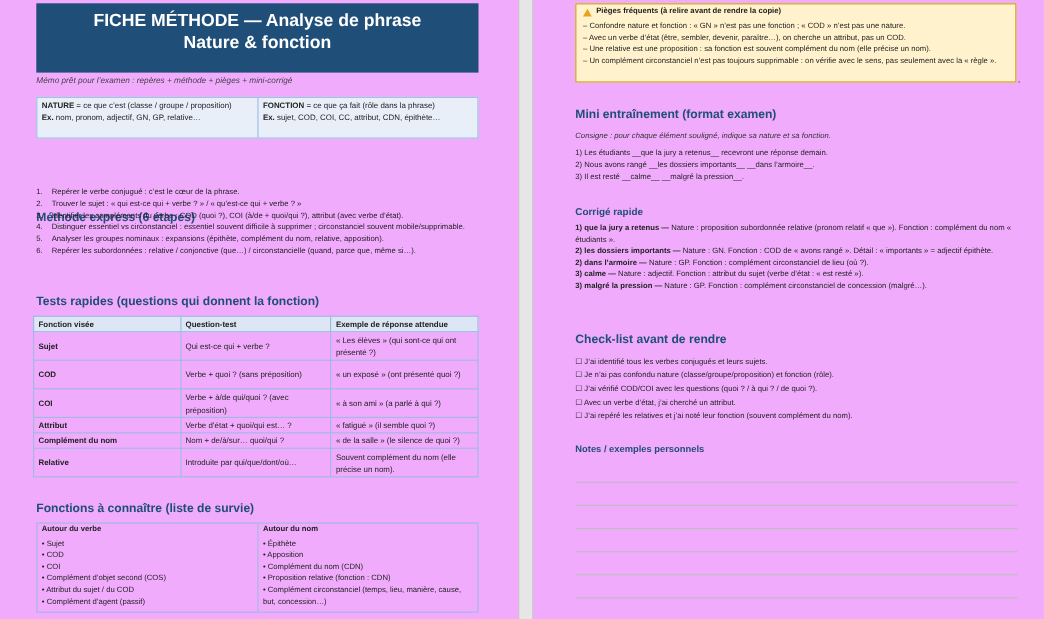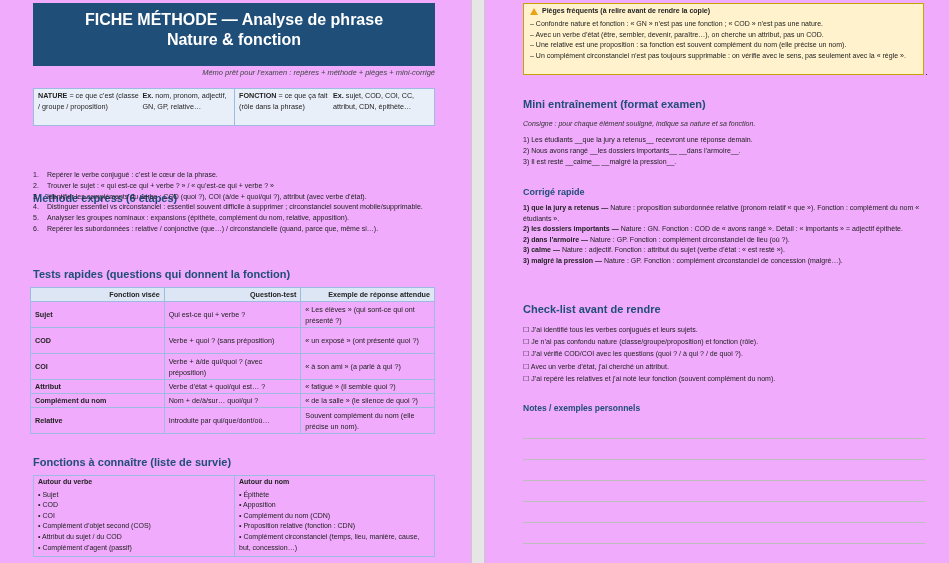--- a/index.html
+++ b/index.html
@@ -8,36 +8,36 @@
 
     .page { position: absolute; top: 0; height: 563px; background: #f0abfc; overflow: hidden; }
     #page-left { left: 0; width: 472px; border-right: 1px solid #c8c8c8; }
     #page-right { left: 484px; width: 513px; border-left: 1px solid #c8c8c8; }
 
     
     .title-banner { position: absolute; left: 33px; top: 3px; width: 402px; height: 63px; background: #1f4e79; color: #fff; text-align: center; }
     .title-banner .t1 { font-size: 16px; font-weight: bold; line-height: 20px; margin-top: 7px; }
     .title-banner .t2 { font-size: 16px; font-weight: bold; line-height: 20px; margin-top: 0; }
 
-    .subtitle { position: absolute; left: 33px; top: 68px; width: 402px; text-align: right; font-size: 7.5px; font-style: italic; color: #444; }
+    .subtitle { position: absolute; left: 33px; top: 68px; width: 402px; text-align: left; font-size: 7.5px; font-style: italic; color: #444; }
 
     .def-box { position: absolute; left: 33px; top: 88px; width: 402px; height: 38px; border: 1px solid #9dbbe0; background: #e9eff9; display: flex; }
-    .def-box .cell { width: 50%; padding: 1px 4px; font-size: 7.2px; line-height: 11px; display: flex; }
+    .def-box .cell { width: 50%; padding: 1px 4px; font-size: 7.2px; line-height: 11px; display: flex; flex-direction: column; }
     .def-box .cell + .cell { border-left: 1px solid #9dbbe0; }
     .def-box b { font-weight: bold; }
 
     h2.section { position: absolute; left: 33px; font-size: 11px; font-weight: bold; color: #1f4e79; }
 
     ol.steps { position: absolute; left: 33px; top: 170px; width: 410px; list-style: none; font-size: 7px; line-height: 10.8px; color: #222; }
     ol.steps li { display: flex; }
     ol.steps li .num { width: 14px; flex-shrink: 0; }
 
     table.tests { position: absolute; left: 30px; top: 287px; width: 405px; border-collapse: collapse; font-size: 7.2px; }
     table.tests th, table.tests td { border: 1px solid #9dbbe0; padding: 1px 4px; line-height: 11px; vertical-align: middle; }
-    table.tests th { background: #dde6f4; font-weight: bold; text-align: right; height: 13px; }
+    table.tests th { background: #dde6f4; font-weight: bold; text-align: left; height: 13px; }
     table.tests td.fn { font-weight: bold; width: 134px; }
     table.tests td.q { width: 137px; }
     table.tests td.ex { width: 134px; }
 
     .surv-box { position: absolute; left: 33px; top: 475px; width: 402px; height: 82px; border: 1px solid #9dbbe0; display: flex; font-size: 7px; line-height: 10.6px; }
     .surv-box .col { width: 50%; padding: 1px 4px; }
     .surv-box .col + .col { border-left: 1px solid #9dbbe0; }
     .surv-box .col .h { font-weight: bold; margin-bottom: 2px; }
 
     

